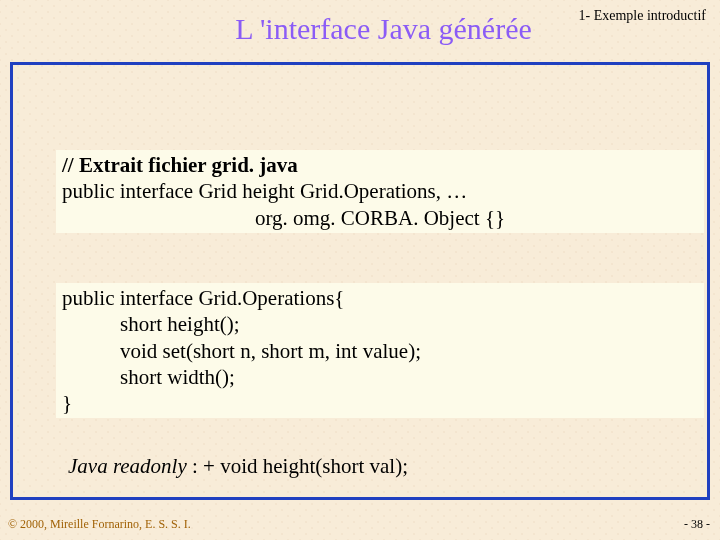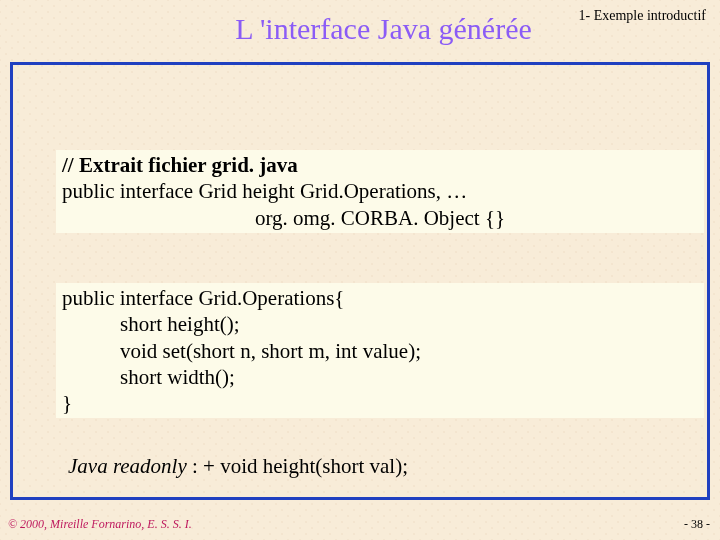--- a/index.html
+++ b/index.html
@@ -58,22 +58,21 @@
     color: #000;
   }
   .note .italic { font-style: italic; }
   .indent1 { padding-left: 58px; }
   .right-align { text-align: center; }
   .copyright {
     position: absolute;
     left: 8px;
     bottom: 8px;
     font-size: 12px;
-    font-style: italic;
-    color: #be185d;
+    color: #a16207;
   }
   .pagenum {
     position: absolute;
     right: 10px;
     bottom: 8px;
     font-size: 12px;
     color: #000;
   }
 </style>
 </head>

